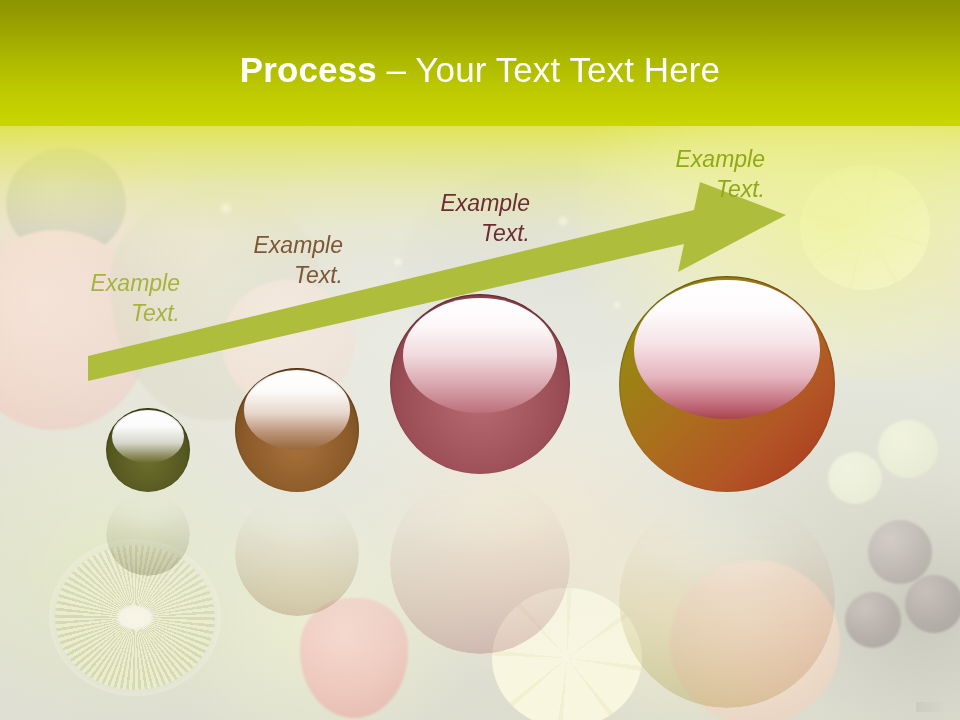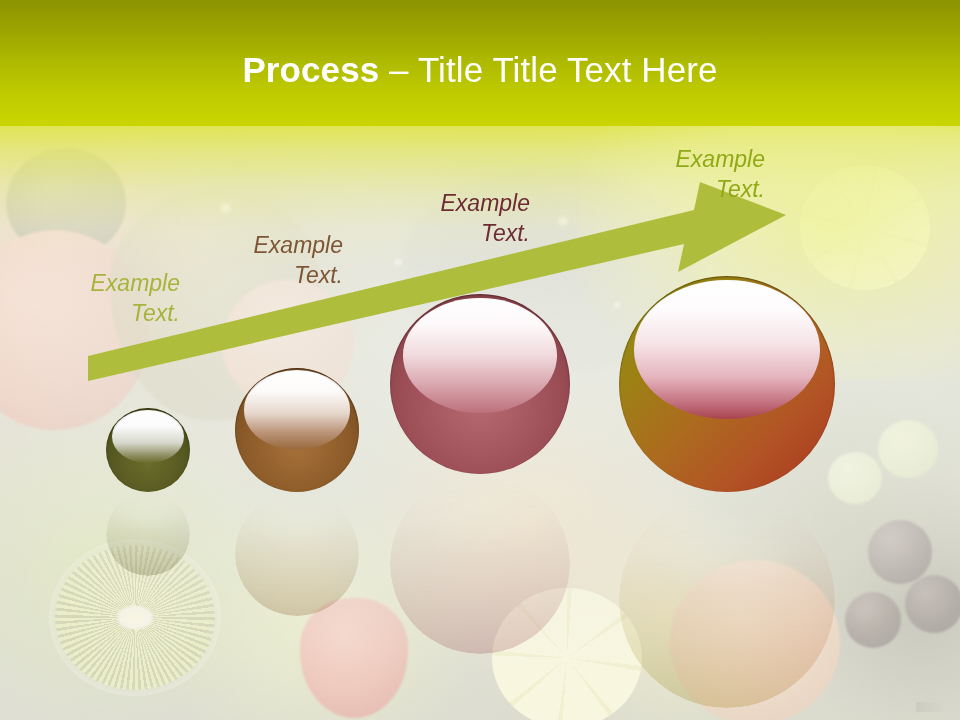--- a/index.html
+++ b/index.html
@@ -360,18 +360,18 @@
   </div>
 
   <div class="sphere" style="left:619px; top:276px; width:216px; height:216px;
               background: linear-gradient(135deg, #8d9411 0%, #9c8115 26%, #ac6c1e 50%, #b25525 72%, #a9341f 100%);">
     <div class="gloss" style="background: linear-gradient(180deg, #ffffff 0%, #fefbfc 22%, #f6e3e7 46%, #e4b4bd 70%, #c06a78 90%, #a8444f 100%);"></div>
     <div class="rim"></div>
   </div>
 
   <div class="header">
     <div class="title">
-      <span class="t-bold">Process</span><span class="t-rest"> – Title Title Text Here</span>
+      <span class="t-bold">Process</span><span class="t-rest"> – Your Text Text Here</span>
     </div>
   </div>
 
   <div class="footer-hint"></div>
 </div>
 
 </body></html>

